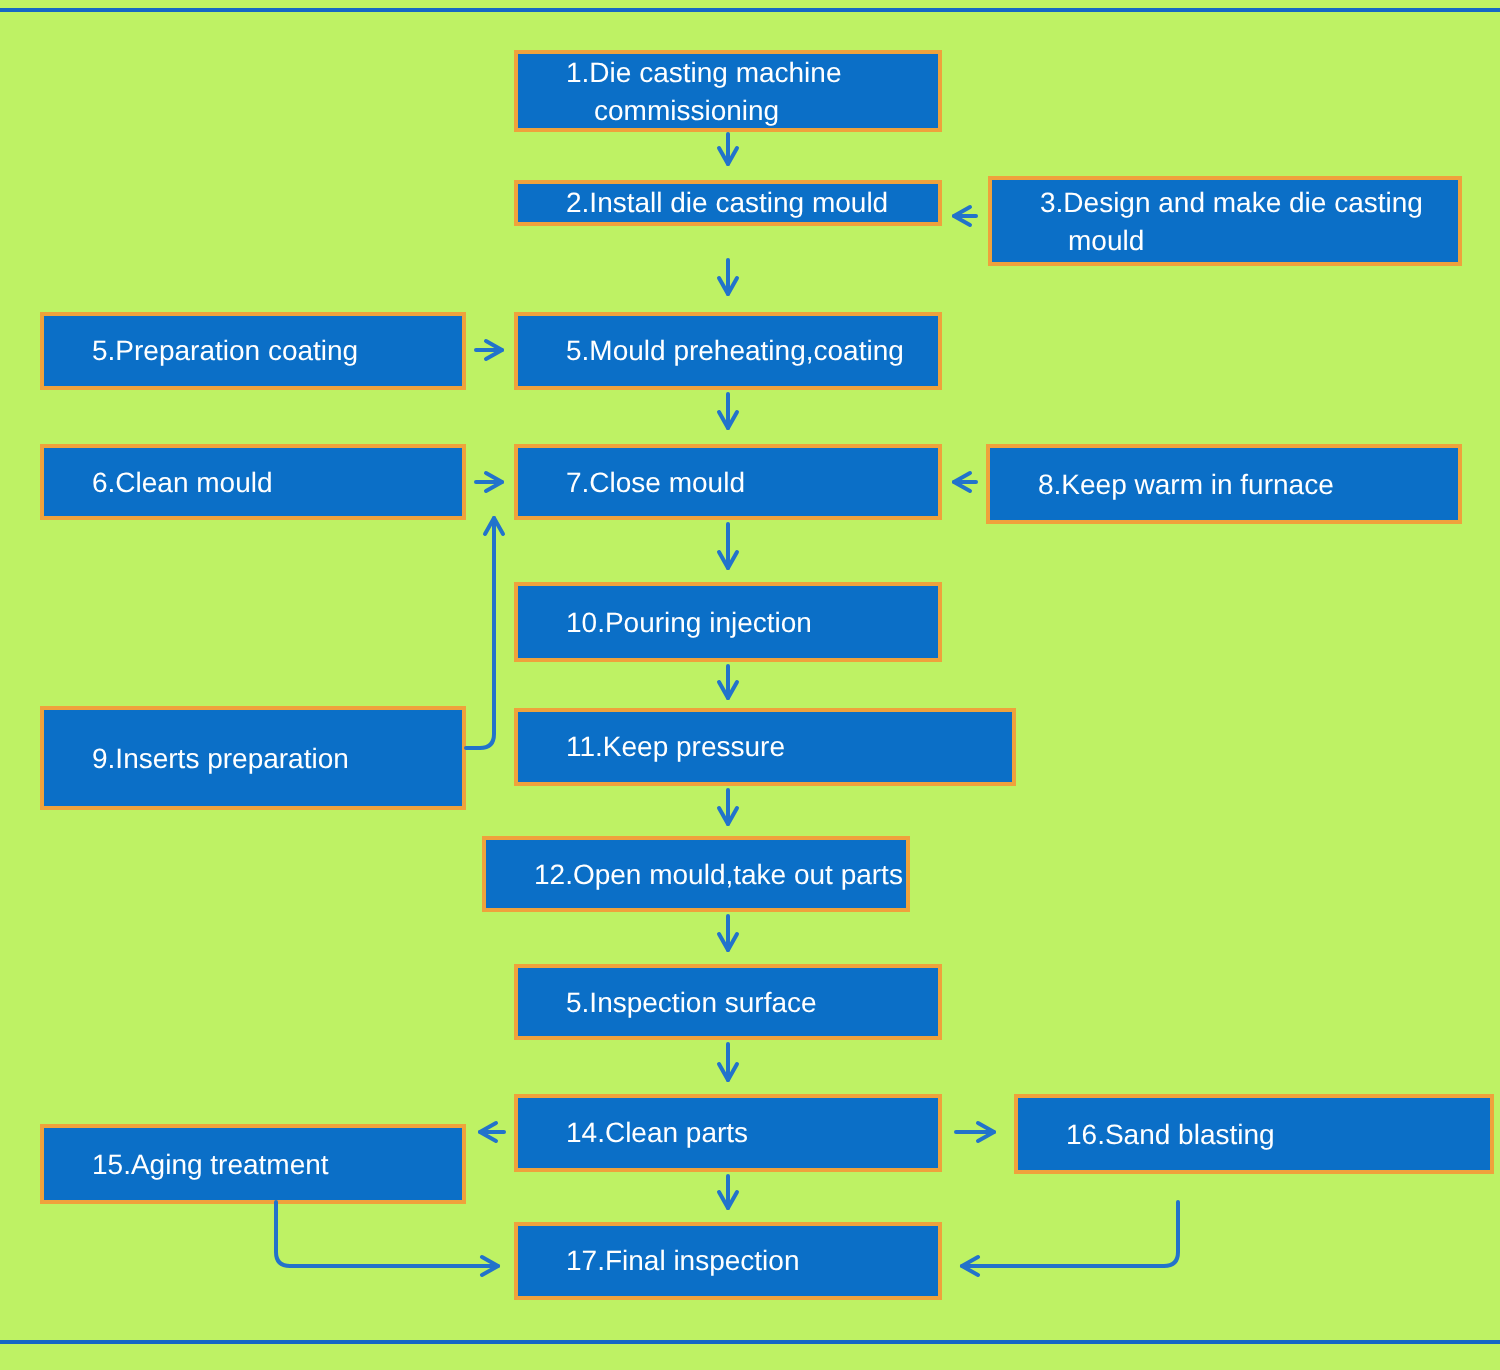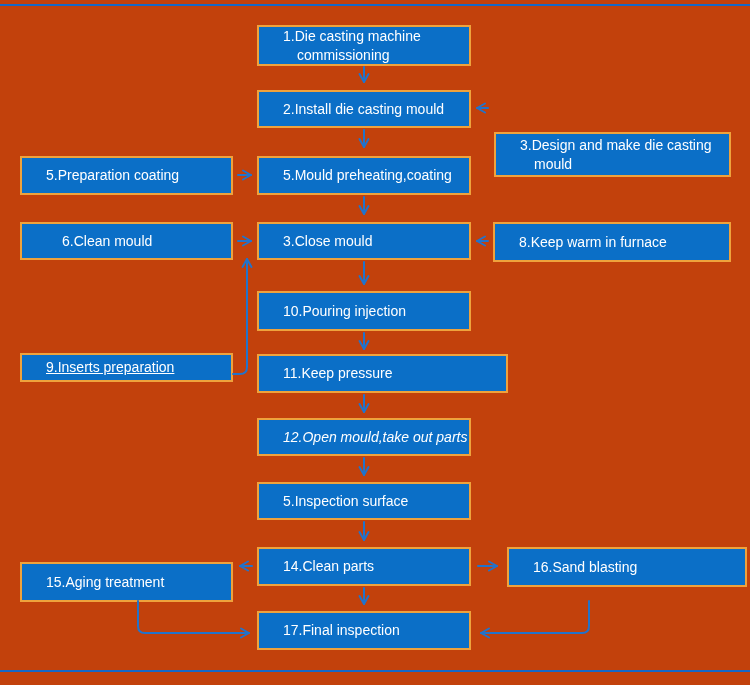--- a/index.html
+++ b/index.html
@@ -1,18 +1,18 @@
 <!DOCTYPE html>
 <html style="--box_fill: #0b6fc7; --box_border: #efa23c; --arrow: #2273cb; --rule: #1467c6; --text: #ffffff;"><head>
 <meta charset="utf-8">
 <title>Die Casting Process Flowchart</title>
 <style>
   html,body { margin:0; padding:0; background:#ffffff; }
   #stage {
-    position:relative; width:750px; height:685px; background:#c2410c;
+    position:relative; width:750px; height:685px; background:#bef264;
     font-family:"Liberation Sans", sans-serif; overflow:hidden;
   }
   .box {
     position:absolute; box-sizing:border-box;
     background: var(--box_fill, #0b6fc7);
     border: 2px solid var(--box_border, #efa23c);
     color: var(--text, #ffffff);
     display:flex; align-items:center;
     font-size:14px; line-height:1.3;
   }
@@ -30,52 +30,52 @@
 </style>
 </head>
 <body>
 
 <div id="stage">
 
   <div class="box" style="left:257px; top:25px;  width:214px; height:41px;">
       <span class="lbl">1.Die casting machine
 commissioning</span>
     </div>
-  <div class="box" style="left:257px; top:90px;  width:214px; height:38px;">
+  <div class="box" style="left:257px; top:90px;  width:214px; height:23px;">
       <span class="lbl">2.Install die casting mould</span>
     </div>
-  <div class="box" style="left:494px; top:88px;  width:237px; height:45px;margin-top:44px;">
+  <div class="box" style="left:494px; top:88px;  width:237px; height:45px;">
       <span class="lbl">3.Design and make die casting
 mould</span>
     </div>
   <div class="box" style="left:257px; top:156px; width:214px; height:39px;">
       <span class="lbl">5.Mould preheating,coating</span>
     </div>
   <div class="box" style="left:20px;  top:156px; width:213px; height:39px;justify-content:center;">
       <span class="lbl">5.Preparation coating</span>
     </div>
-  <div class="box" style="left:20px;  top:222px; width:213px; height:38px;padding-left:16px;">
+  <div class="box" style="left:20px;  top:222px; width:213px; height:38px;">
       <span class="lbl">6.Clean mould</span>
     </div>
   <div class="box" style="left:257px; top:222px; width:214px; height:38px;">
-      <span class="lbl">3.Close mould</span>
+      <span class="lbl">7.Close mould</span>
     </div>
   <div class="box" style="left:493px; top:222px; width:238px; height:40px;">
       <span class="lbl">8.Keep warm in furnace</span>
     </div>
-  <div class="box" style="left:20px;  top:353px; width:213px; height:29px;text-decoration:underline;">
+  <div class="box" style="left:20px;  top:353px; width:213px; height:52px;">
       <span class="lbl">9.Inserts preparation</span>
     </div>
   <div class="box" style="left:257px; top:291px; width:214px; height:40px;">
       <span class="lbl">10.Pouring injection</span>
     </div>
   <div class="box" style="left:257px; top:354px; width:251px; height:39px;">
       <span class="lbl">11.Keep pressure</span>
     </div>
-  <div class="box" style="left:257px; top:418px; width:214px; height:38px;font-style:italic;">
+  <div class="box" style="left:241px; top:418px; width:214px; height:38px;">
       <span class="lbl">12.Open mould,take out parts</span>
     </div>
   <div class="box" style="left:257px; top:482px; width:214px; height:38px;">
       <span class="lbl">5.Inspection surface</span>
     </div>
   <div class="box" style="left:257px; top:547px; width:214px; height:39px;">
       <span class="lbl">14.Clean parts</span>
     </div>
   <div class="box" style="left:20px;  top:546px; width:213px; height:40px;margin-top:16px;">
       <span class="lbl">15.Aging treatment</span>

